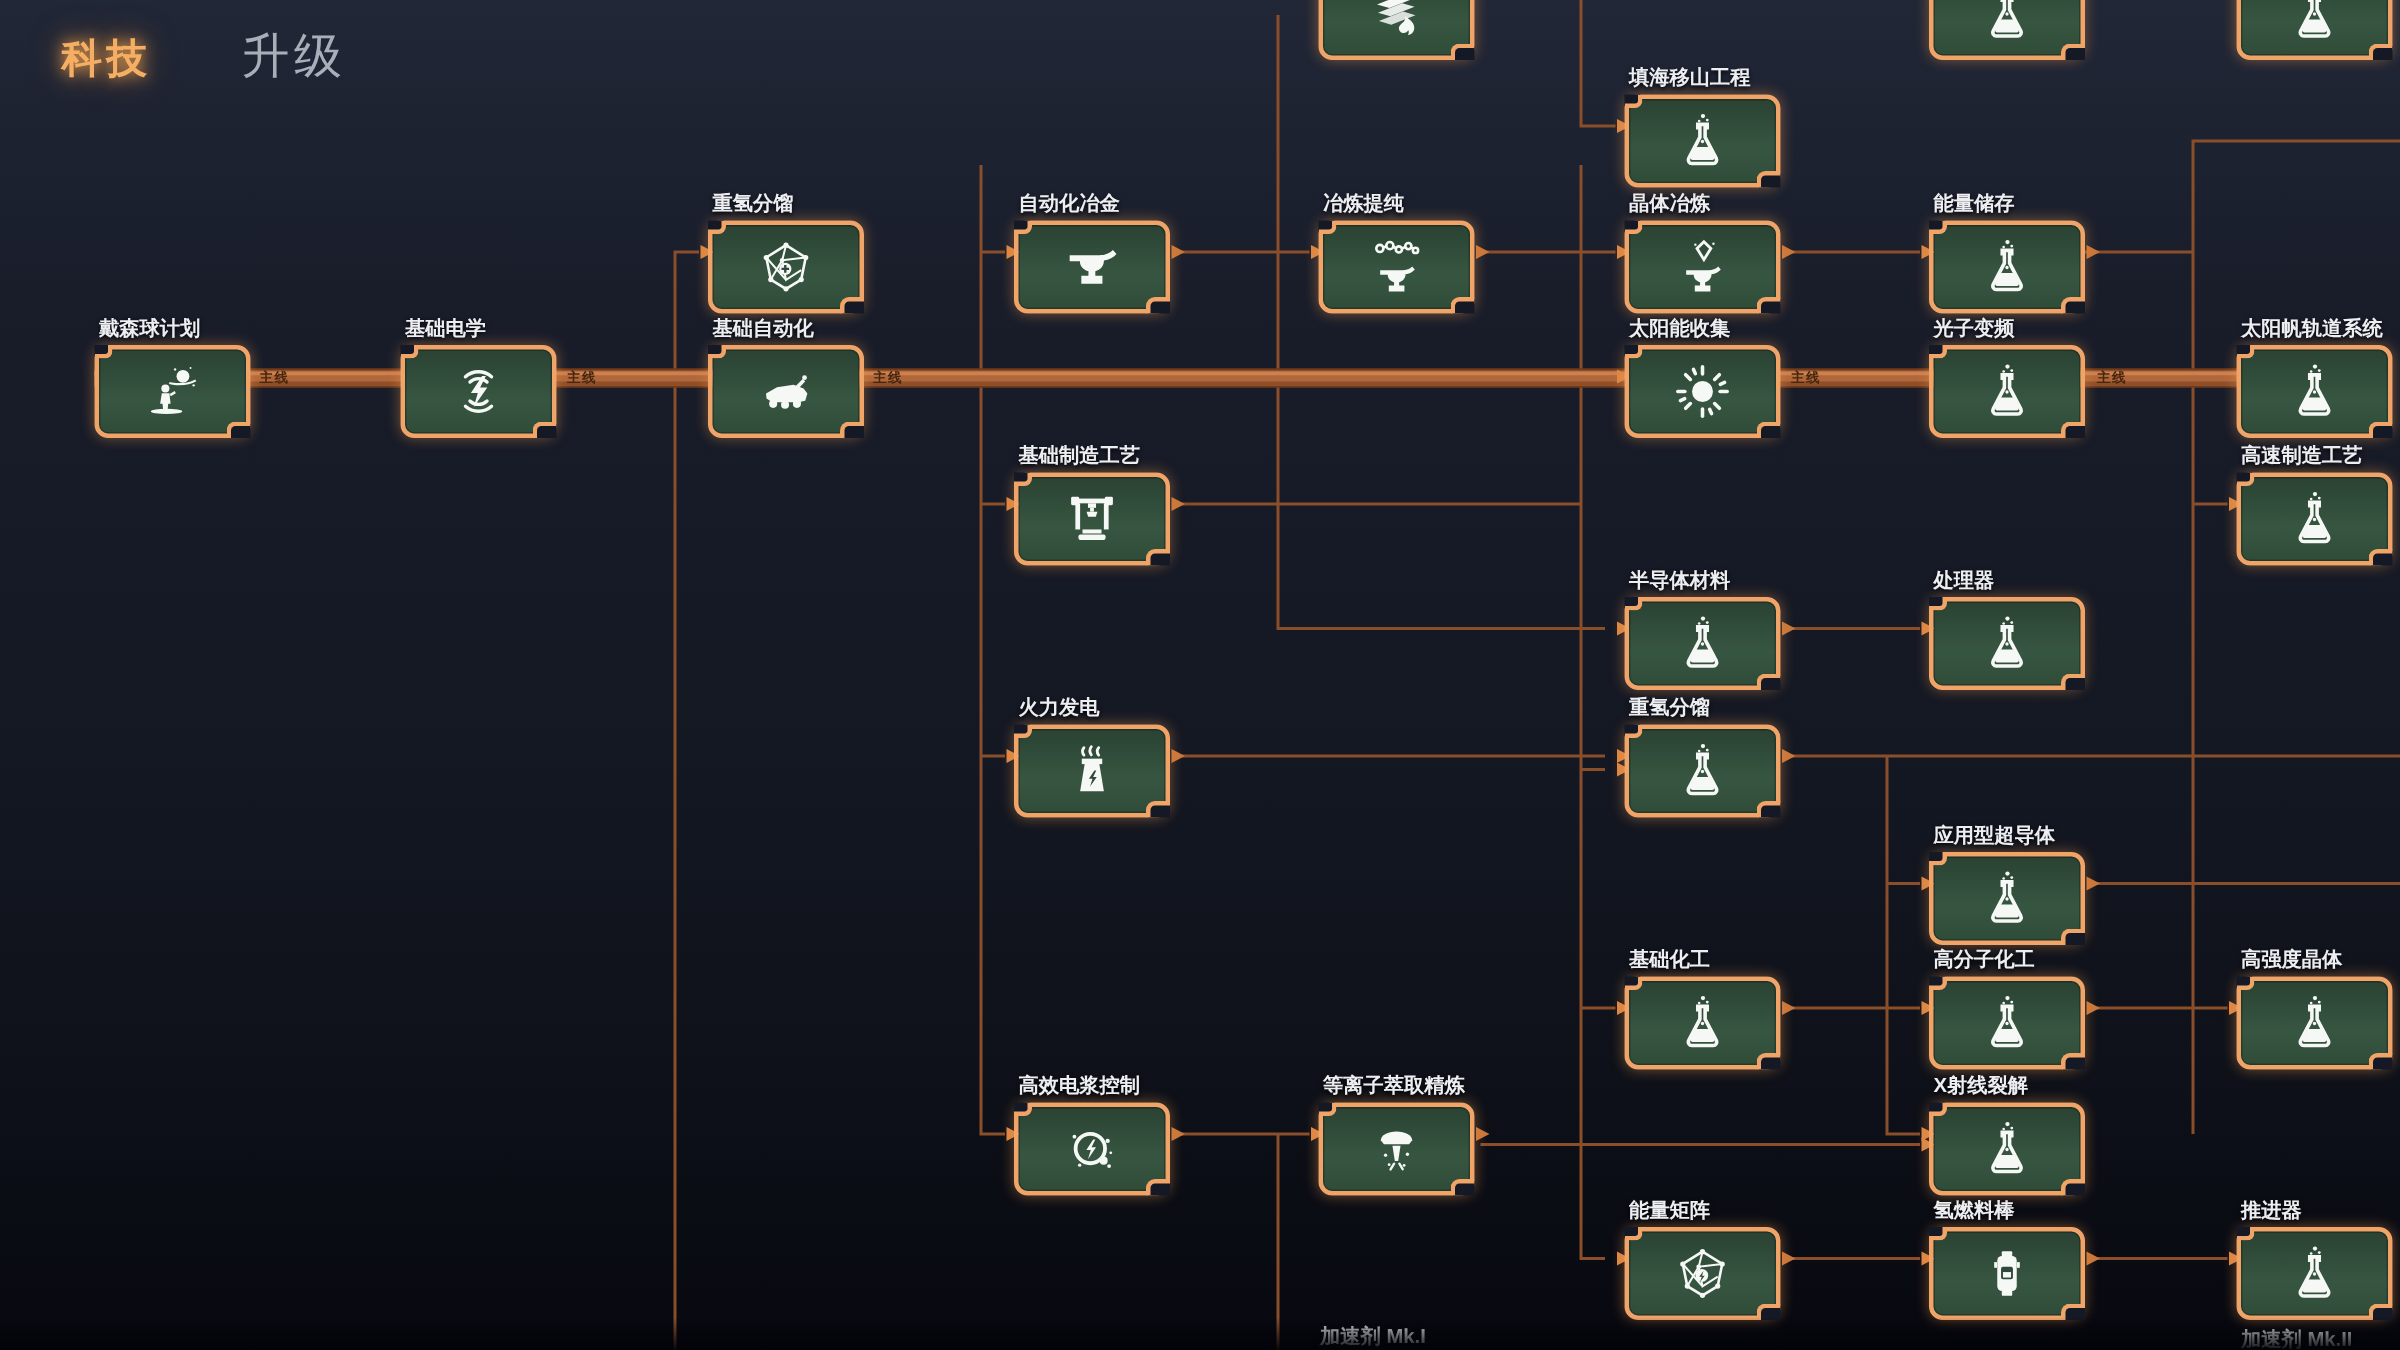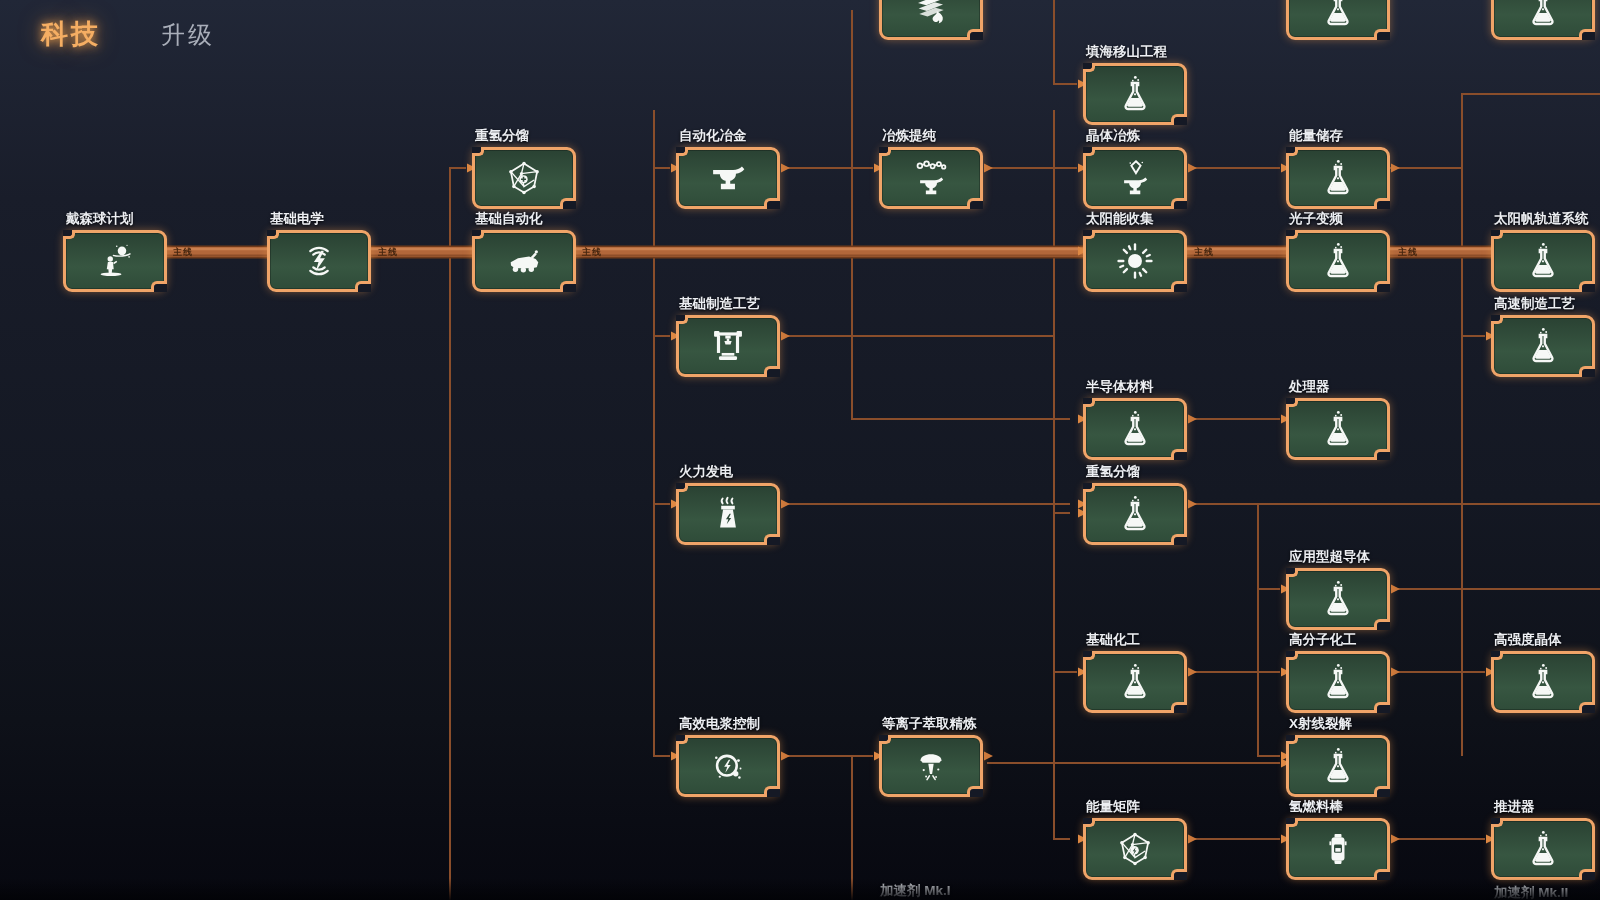--- a/index.html
+++ b/index.html
@@ -2,21 +2,21 @@
 <html><head>
 <meta charset="utf-8">
 <style>
   html,body{margin:0;padding:0;background:#0b0d14;}
   #stage{position:relative;width:1600px;height:900px;overflow:hidden;
     background:linear-gradient(180deg,#212737 0%,#191d2a 22%,#141823 55%,#0e1119 80%,#070810 100%);
     font-family:"Liberation Sans",sans-serif;}
   .tabs{position:absolute;top:16px;left:41px;display:flex;gap:60px;align-items:baseline;z-index:20;}
   .tab-active{font-size:27px;font-weight:bold;color:#f5ae63;letter-spacing:3px;cursor:pointer;
     text-shadow:0 0 10px rgba(250,170,80,.95),0 0 22px rgba(250,150,60,.55);}
-  .tab-inactive{font-size:24px;color:#a9aeb9;letter-spacing:3px;cursor:pointer;text-align:center;}
+  .tab-inactive{font-size:32px;color:#a9aeb9;letter-spacing:3px;cursor:pointer;text-align:center;}
   svg.edges{position:absolute;left:0;top:0;z-index:1;}
   .mainline-label{position:absolute;font-size:9px;font-weight:bold;color:#46260f;z-index:3;
     transform:translateY(-50%);letter-spacing:1px;}
   .node{position:absolute;width:104px;height:62px;box-sizing:border-box;
     background:linear-gradient(180deg,#2a4233 0%,#375641 60%,#2f4c39 100%);
     border:3px solid #f0a468;border-radius:9px;z-index:4;cursor:pointer;
     box-shadow:0 0 9px rgba(235,150,75,.45), inset 0 0 0 1px rgba(0,0,0,.25);}
   .node::before{content:"";position:absolute;left:-3px;top:-3px;width:9px;height:6px;
     background:#151925;border-right:3px solid #f0a468;border-bottom:3px solid #f0a468;
     border-bottom-right-radius:5px;}

